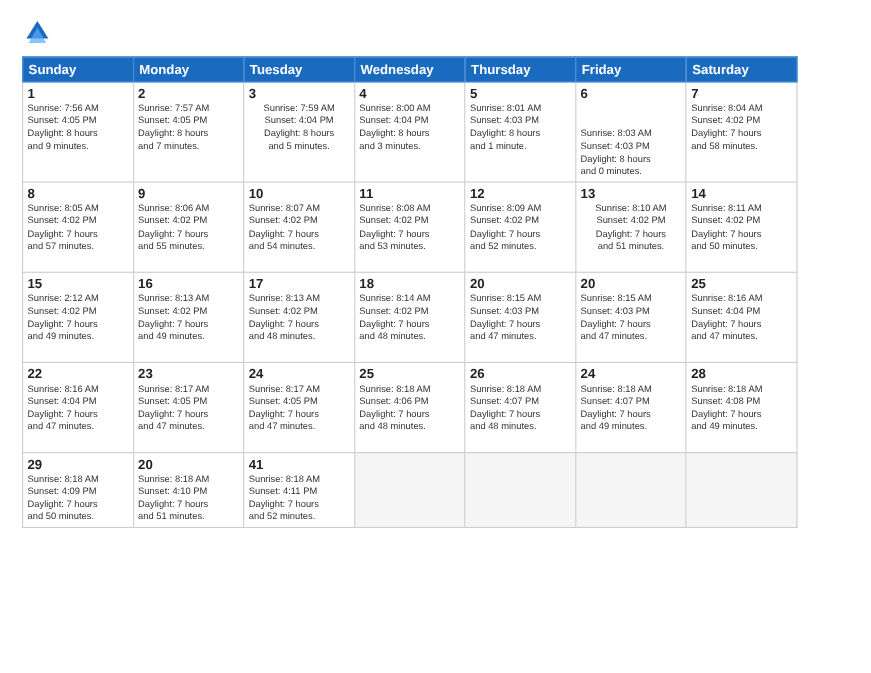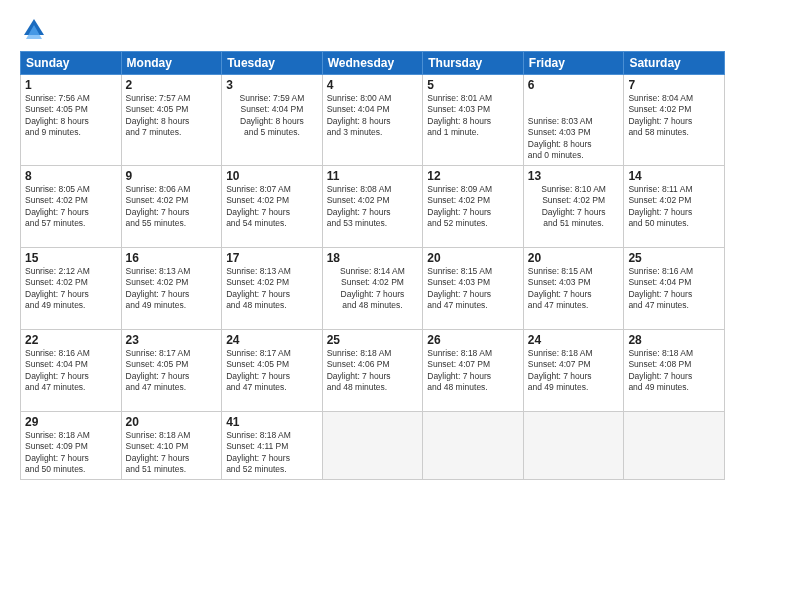--- a/index.html
+++ b/index.html
@@ -253,21 +253,21 @@
           </td>
           <td>
             <span class="day-num">17</span>
             <div class="day-info" style="white-space: pre-line;">Sunrise: 8:13 AM
 Sunset: 4:02 PM
 Daylight: 7 hours
 and 48 minutes.</div>
           </td>
           <td>
             <span class="day-num">18</span>
-            <div class="day-info" style="white-space: pre-line; text-align: center;">Sunrise: 8:14 AM
+            <div class="day-info" style="white-space: pre-line;">Sunrise: 8:14 AM
 Sunset: 4:02 PM
 Daylight: 7 hours
 and 48 minutes.</div>
           </td>
           <td>
             <span class="day-num">20</span>
             <div class="day-info" style="white-space: pre-line;">Sunrise: 8:15 AM
 Sunset: 4:03 PM
 Daylight: 7 hours
 and 47 minutes.</div>

